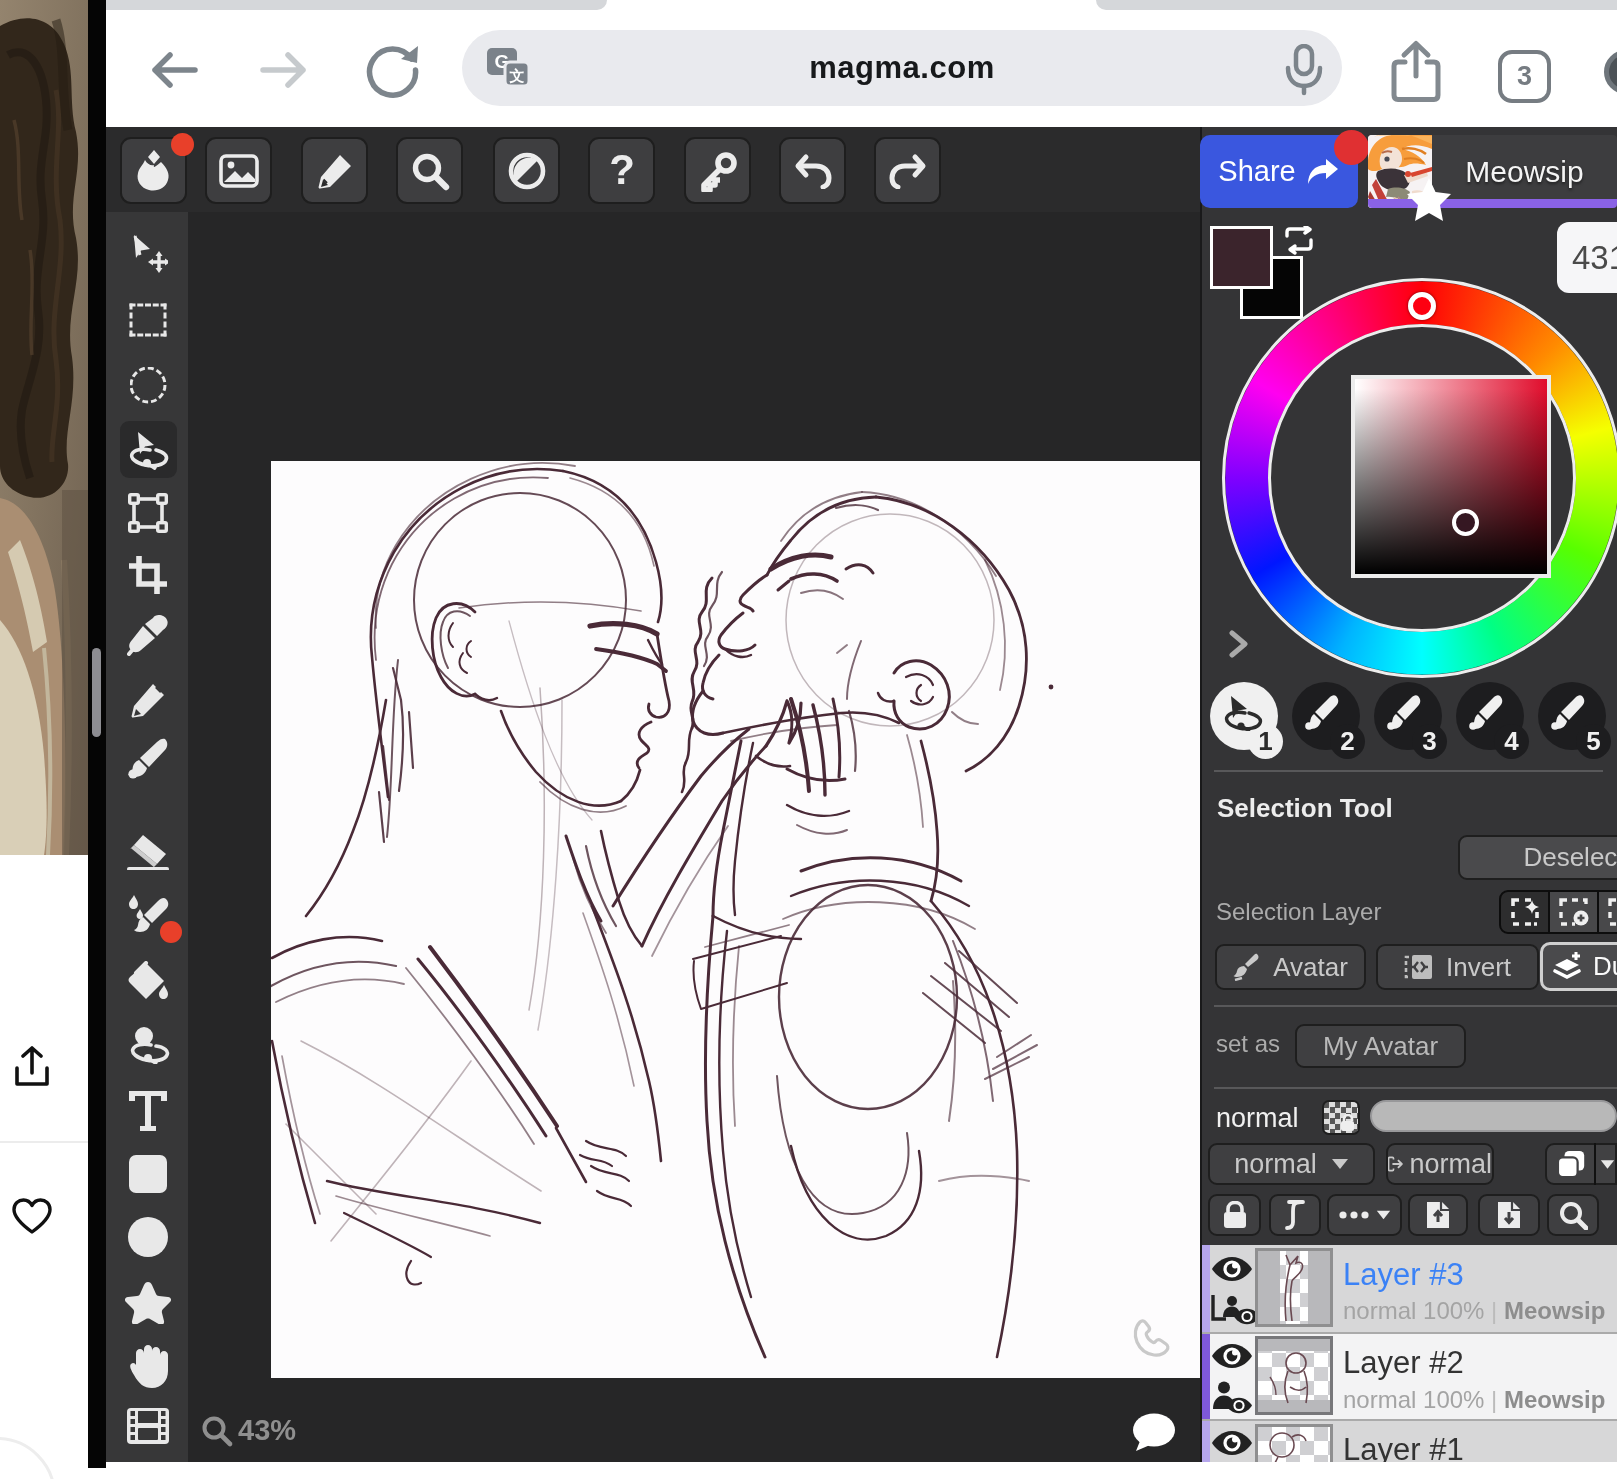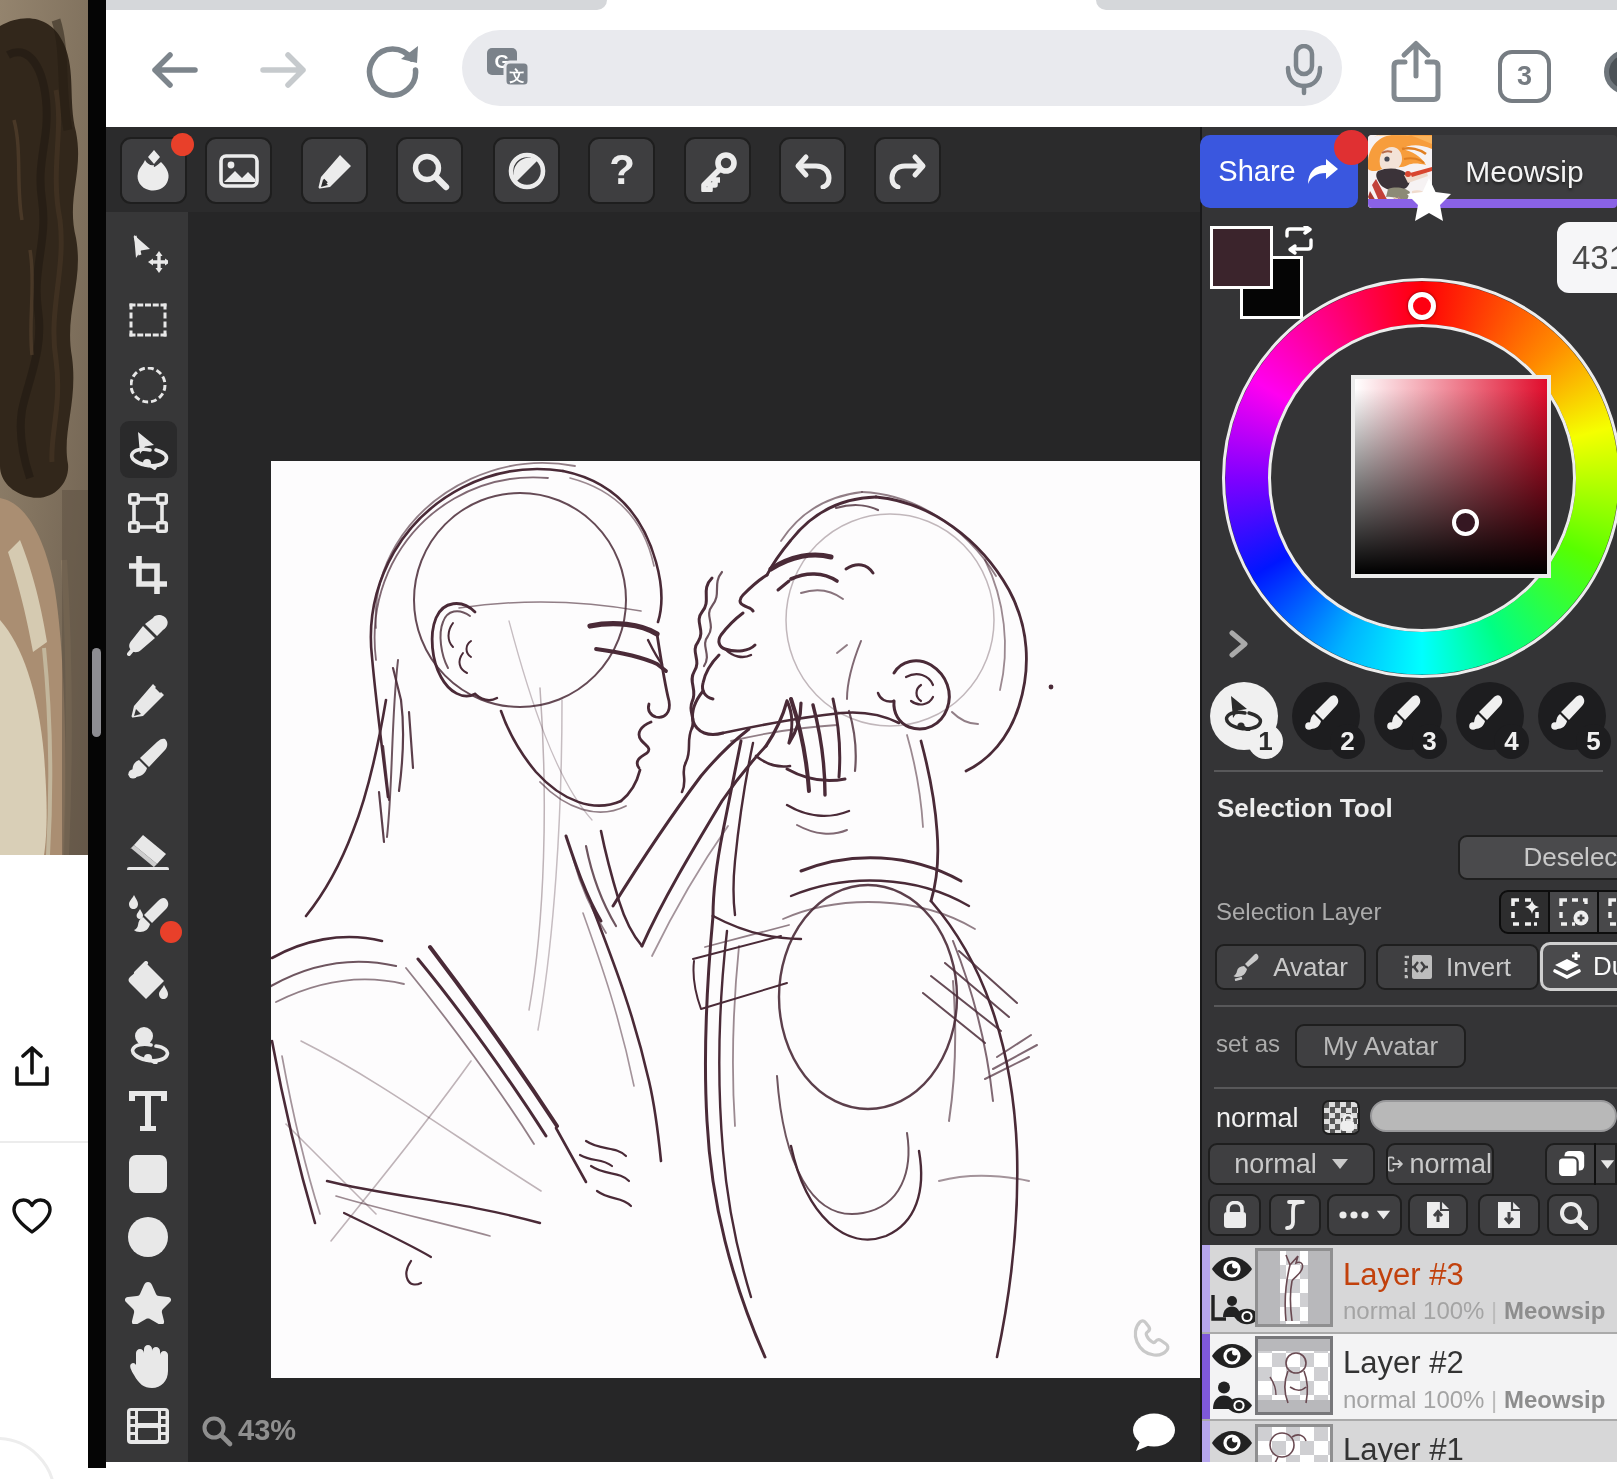--- a/index.html
+++ b/index.html
@@ -60,20 +60,21 @@
 <path d="M47.5,17 A23 23 0 1 0 51.5,28" stroke="#7d858c" stroke-width="5.5" fill="none" stroke-linecap="round"></path>
 <path d="M54,4 L53,21 L37,17 Z" fill="#7d858c"></path>
 </svg>
 <div class="abs" style="left:356px;top:30px;width:880px;height:76px;background:#e9eaee;border-radius:38px"></div>
 <svg class="abs" style="left:380px;top:47px" width="46" height="42" viewBox="0 0 46 42">
 <rect x="1" y="1" width="30" height="27" rx="5" fill="#7b828a"></rect>
 <text x="16" y="21" font-size="19" font-weight="bold" fill="#fff" text-anchor="middle" font-family="Liberation Sans">G</text>
 <rect x="19" y="15" width="24" height="24" rx="5" fill="#7b828a" stroke="#e9eaee" stroke-width="3"></rect>
 <text x="31" y="34" font-size="15" font-weight="bold" fill="#fff" text-anchor="middle" font-family="Liberation Sans">文</text>
 </svg>
+<div class="abs" style="left:356px;top:30px;width:880px;height:76px;display:flex;align-items:center;justify-content:center;font-size:31px;font-weight:bold;color:#17191b;letter-spacing:0.5px">magma.com</div>
 <svg class="abs" style="left:1178px;top:44px" width="40" height="52" viewBox="0 0 40 52">
 <rect x="12" y="2" width="16" height="28" rx="8" stroke="#7c848b" stroke-width="4.5" fill="none"></rect>
 <path d="M4,24 C4,36 11,42 20,42 C29,42 36,36 36,24" stroke="#7c848b" stroke-width="4.5" fill="none" stroke-linecap="round"></path>
 <path d="M20,42 L20,49" stroke="#7c848b" stroke-width="4.5" stroke-linecap="round"></path>
 </svg>
 <svg class="abs" style="left:1284px;top:40px" width="52" height="64" viewBox="0 0 52 64">
 <path d="M26,4 L26,36 M14,15 L26,3.5 L38,15" stroke="#82898f" stroke-width="5" fill="none" stroke-linecap="round" stroke-linejoin="round"></path>
 <path d="M15,22 L8,22 C5,22 4,23.5 4,26 L4,55 C4,58 5.5,59.5 8,59.5 L44,59.5 C46.5,59.5 48,58 48,55 L48,26 C48,23.5 46.5,22 44,22 L37,22" stroke="#82898f" stroke-width="5" fill="none" stroke-linecap="round"></path>
 </svg>
 <div class="abs" style="left:1392px;top:50px;width:53px;height:53px;border:4px solid #767c82;border-radius:14px;display:flex;align-items:center;justify-content:center;font-size:27px;font-weight:bold;color:#767c82">3</div>
@@ -676,21 +677,21 @@
           </svg>
         </div>
       </div>
 <div class="abs" style="left:53px;top:3px;width:78px;height:79px;border:3px solid #8f8f90;background:conic-gradient(#fff 25%,#cfcfd2 0 50%,#fff 0 75%,#cfcfd2 0);background-size:28px 28px;overflow:hidden">
         <div class="abs" style="left:0;top:0;width:22px;height:73px;background:#b8b8bb"></div>
         <div class="abs" style="left:50px;top:0;width:22px;height:73px;background:#b8b8bb"></div>
 <svg class="abs" style="left:20px;top:0" width="32" height="73" viewBox="0 0 32 73">
           <path d="M8,70 C6,50 8,30 12,14 M12,14 L8,4 M12,14 L20,5 M20,5 L18,12 C22,10 26,12 24,18 C22,24 16,26 14,30 C12,40 12,55 14,70" stroke="#6a4a52" stroke-width="1.6" fill="none"></path>
         </svg>
       </div>
-<div class="abs" style="left:141px;top:12px;font-size:31px;color:#c2410c">Layer #3</div>
+<div class="abs" style="left:141px;top:12px;font-size:31px;color:#3b82f6">Layer #3</div>
 <div class="abs" style="left:141px;top:52px;font-size:24px;color:#a4a4a4">normal 100% <span style="color:#bbb">|</span> <span style="font-weight:bold;color:#8d8d8d">Meowsip</span></div>
 <div class="abs" style="left:0;top:87px;width:415px;height:2px;background:#aaa"></div>
 <div class="abs" style="left:0;top:89px;width:415px;height:85px;background:#f3f3f4"></div>
 <div class="abs" style="left:0;top:89px;width:8px;height:85px;background:#7e58da"></div>
 <div class="abs" style="left:10px;top:97px">
         <svg width="40" height="28" viewBox="0 0 40 28">
           <path d="M20,2 C30,2 37,9 40,14 C37,19 30,26 20,26 C10,26 3,19 0,14 C3,9 10,2 20,2 Z" fill="#222"></path>
           <circle cx="20" cy="14" r="8.6" fill="#fff"></circle>
           <circle cx="20" cy="14" r="5.4" fill="#222"></circle>
           <circle cx="23" cy="10.5" r="3" fill="#fff"></circle>

